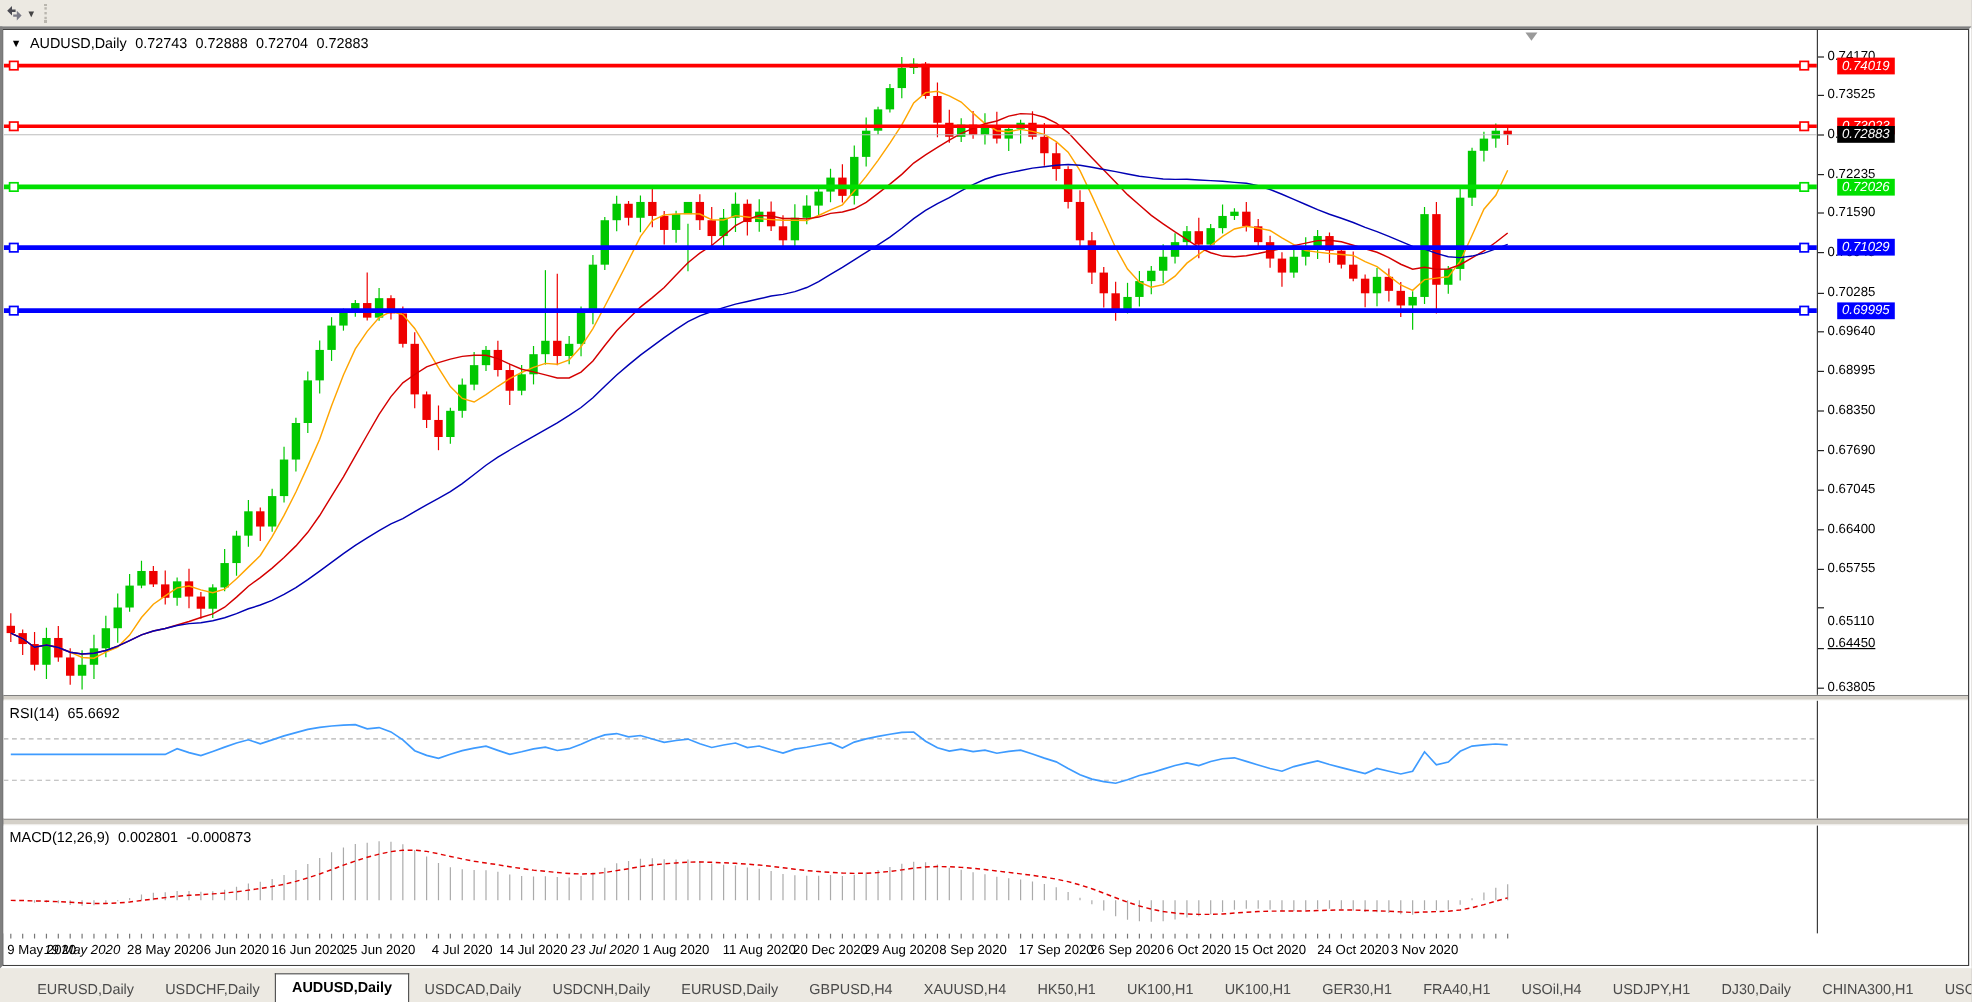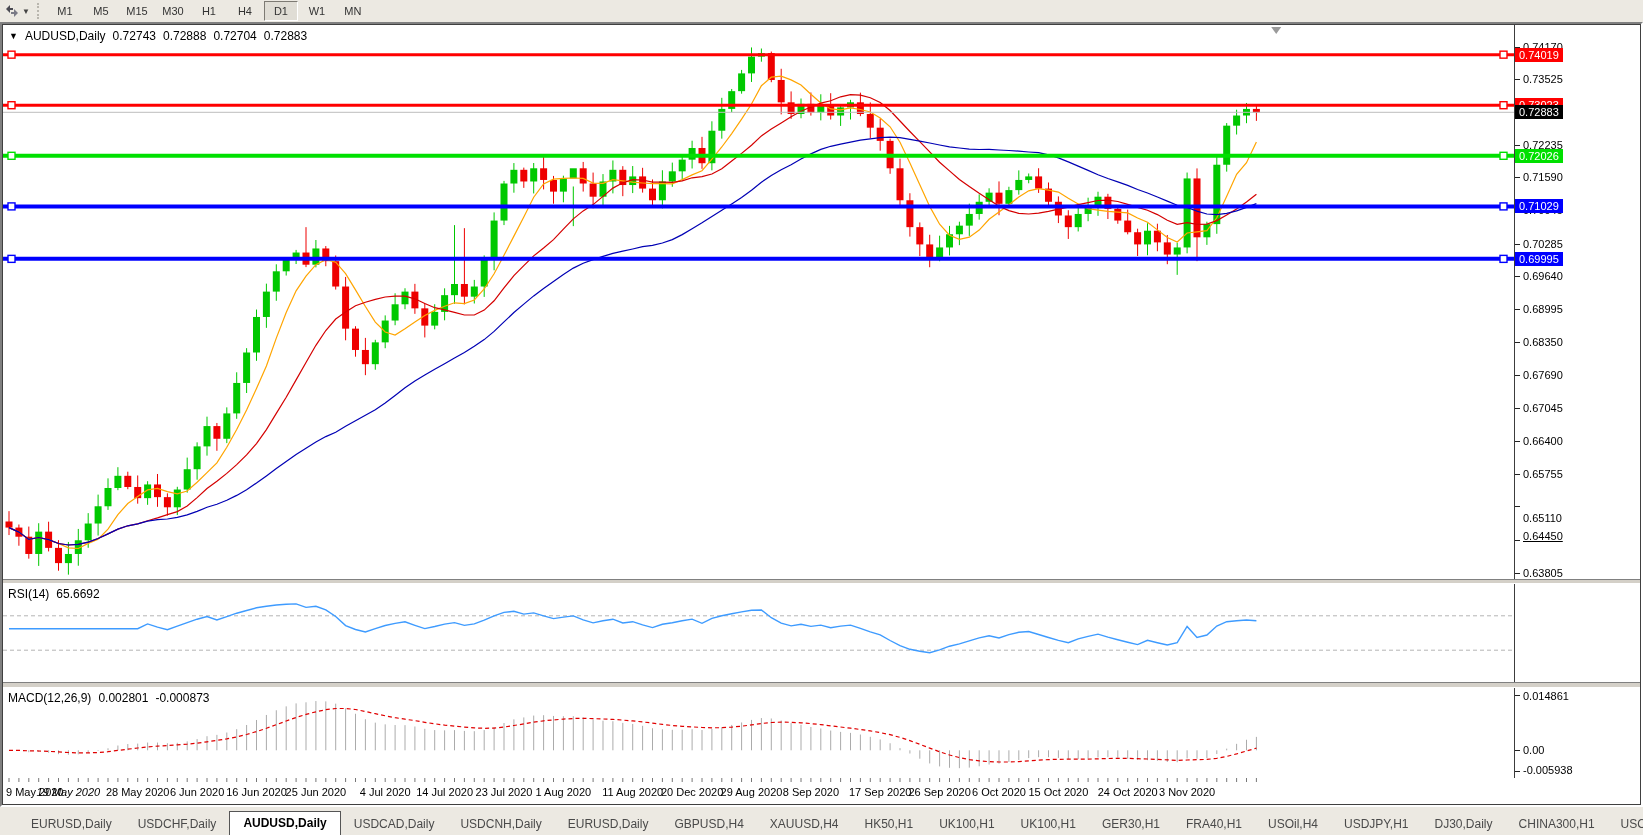--- a/index.html
+++ b/index.html
@@ -25,21 +25,21 @@
   .row-macd{height:90px;}
   .row-dates{height:31px;background:#fff;position:relative;}
   svg{display:block;}
 
   .ohlc{position:absolute;left:6px;top:4px;font-size:12px;color:#000;display:flex;gap:7px;align-items:center;white-space:nowrap;}
   .ohlc .tri{font-size:9px;color:#000;}
   .ind-label{position:absolute;left:5px;top:3px;font-size:12px;color:#000;display:flex;gap:7px;white-space:nowrap;}
 
   .ax-dash{position:absolute;left:0;width:5px;height:1px;background:#222;}
   .ax-lbl{position:absolute;left:8px;font-size:11px;color:#000;white-space:nowrap;}
-  .tag{position:absolute;left:0;height:14px;line-height:14px;padding:0 4px;font-size:11px;color:#fff;white-space:nowrap;z-index:5;}
+  .tag{position:absolute;left:16px;height:14px;line-height:14px;padding:0 4px;font-size:11px;color:#fff;white-space:nowrap;z-index:5;font-style:italic;}
 
   .date-lbl{position:absolute;top:8px;font-size:11px;color:#000;white-space:nowrap;}
   .date-ticks{position:absolute;left:0;top:0;}
 
   
   .tabbar{position:absolute;left:0;top:807px;width:1643px;height:28px;background:#ece9e2;display:flex;align-items:flex-end;padding-left:18px;box-sizing:border-box;}
   .tab{height:21px;line-height:21px;padding:0 13px;font-size:12px;color:#4a4a4a;white-space:nowrap;cursor:default;}
   .tab.active{background:#fff;color:#000;font-weight:bold;border:1px solid #555;border-bottom:none;height:23px;line-height:22px;}
   .tabsep{width:1px;height:13px;background:#a9a6a0;margin-bottom:4px;}
 </style>
@@ -50,31 +50,20 @@
 
   <div class="toolbar">
     <span class="tool-icon">
       <svg width="14" height="14" viewBox="0 0 14 14">
         <path d="M1 5 L5 1 L5 4 L8 4 L8 6 L5 6 L5 9 Z" fill="#4a4a52"></path>
         <path d="M13 9 L9 13 L9 10 L6 10 L6 8 L9 8 L9 5 Z" fill="#7a7a86"></path>
       </svg>
     </span>
     <span class="caret">▼</span>
     <span class="grip"></span>
-    <div id="tf-buttons" style="display:flex;align-items:center;">
-        <div class="tfbtn">M1</div>
-        <div class="tfbtn">M5</div>
-        <div class="tfbtn">M15</div>
-        <div class="tfbtn">M30</div>
-        <div class="tfbtn">H1</div>
-        <div class="tfbtn">H4</div>
-        <div class="tfbtn active">D1</div>
-        <div class="tfbtn">W1</div>
-        <div class="tfbtn">MN</div>
-      </div>
   </div>
 
   <div class="chart-window">
     <div class="win-inner">
 
       <div class="prow row-main">
         <div class="plot" id="main-plot">
           <svg id="svg-main" width="1512" height="554">
               <path d="M 1268.2 2 L 1278.2 2 L 1273.2 9 Z" fill="#9a9a9a"></path>
               <line x1="6" y1="486.1455287977535" x2="6" y2="510.06866731646966" stroke="#ee0000" stroke-width="1"></line>
@@ -553,28 +542,20 @@
               <line x1="1243.5" y1="62.3024183854993" x2="1243.5" y2="51.75660328812178" stroke="#ababab" stroke-width="1"></line>
               <line x1="1253.4" y1="62.3024183854993" x2="1253.4" y2="48.88914041816097" stroke="#ababab" stroke-width="1"></line>
               <polyline points="6,62.3 15.9,62.4 25.8,62.8 35.7,63.0 45.6,63.4 55.5,63.9 65.4,64.5 75.3,64.9 85.2,64.9 95.10000000000001,64.5 105,63.7 114.9,62.4 124.80000000000001,61.2 134.70000000000002,60.0 144.6,58.9 154.5,58.1 164.4,57.5 174.3,56.9 184.20000000000002,56.2 194.1,55.2 204,53.8 213.9,52.4 223.8,50.8 233.70000000000002,48.9 243.60000000000002,46.5 253.5,43.6 263.40000000000003,40.3 273.3,36.7 283.2,33.0 293.1,29.5 303,26.4 312.90000000000003,23.8 322.8,21.7 332.7,20.5 342.6,20.5 352.5,21.5 362.40000000000003,23.5 372.3,25.7 382.2,27.8 392.1,29.7 402,31.2 411.90000000000003,32.6 421.8,34.3 431.7,35.8 441.6,37.1 451.5,38.1 461.40000000000003,39.1 471.3,39.9 481.20000000000005,40.3 491.1,40.1 501,39.1 510.90000000000003,37.5 520.8000000000001,35.9 530.7,34.2 540.6,32.8 550.5,31.9 560.4,31.1 570.3000000000001,30.5 580.2,30.3 590.1,30.6 600,31.0 609.9,31.4 619.8000000000001,32.1 629.7,32.9 639.6,33.9 649.5,35.1 659.4,36.4 669.3000000000001,37.5 679.2,38.3 689.1,38.9 699,39.5 708.9,39.8 718.8000000000001,39.7 728.7,39.1 738.6,38.2 748.5,36.9 758.4,35.5 768.3000000000001,34.5 778.2,34.1 788.1,34.3 798,34.8 807.9,35.6 817.8000000000001,36.6 827.7,37.8 837.6,39.0 847.5,40.2 857.4,41.5 867.3000000000001,42.9 877.2,44.6 887.1,46.7 897,49.4 906.9,52.6 916.8000000000001,56.3 926.7,60.1 936.6,63.8 946.5,67.0 956.4000000000001,69.6 966.3000000000001,71.6 976.2,72.9 986.1,73.7 996,74.0 1005.9000000000001,74.0 1015.8000000000001,73.6 1025.7,72.9 1035.6000000000001,72.2 1045.5,71.6 1055.4,71.3 1065.3,71.2 1075.2,71.2 1085.1000000000001,71.1 1095,70.8 1104.9,70.5 1114.8,70.3 1124.7,70.4 1134.6000000000001,70.7 1144.5,71.0 1154.4,71.4 1164.3,71.9 1174.2,72.4 1184.1000000000001,72.0 1194,71.7 1203.9,71.4 1213.8,70.3 1223.7,68.4 1233.6000000000001,65.9 1243.5,63.0 1253.4,60.2" fill="none" stroke="#e00000" stroke-width="1.2" stroke-dasharray="4,3"></polyline>
             </svg>
           <div class="ind-label">
             <span>MACD(12,26,9)</span>
             <span>0.002801</span>
             <span>-0.000873</span>
           </div>
         </div>
-        <div class="axis-cell" id="axis-macd">
-            <div class="ax-dash" style="top: 7.5px;"></div>
-            <div class="ax-lbl" style="top: 2px;">0.014861</div>
-            <div class="ax-dash" style="top: 61.8024px;"></div>
-            <div class="ax-lbl" style="top: 56.3024px;">0.00</div>
-            <div class="ax-dash" style="top: 83.5px;"></div>
-            <div class="ax-lbl" style="top: 76px;">-0.005938</div>
-          </div>
       </div>
 
       <div class="row-dates" id="date-row">
         <svg class="date-ticks" id="svg-dates" width="1512" height="6">
             <line x1="6" y1="0" x2="6" y2="4" stroke="#777" stroke-width="1"></line>
             <line x1="15.9" y1="0" x2="15.9" y2="4" stroke="#777" stroke-width="1"></line>
             <line x1="25.8" y1="0" x2="25.8" y2="4" stroke="#777" stroke-width="1"></line>
             <line x1="35.7" y1="0" x2="35.7" y2="4" stroke="#777" stroke-width="1"></line>
             <line x1="45.6" y1="0" x2="45.6" y2="4" stroke="#777" stroke-width="1"></line>
             <line x1="55.5" y1="0" x2="55.5" y2="4" stroke="#777" stroke-width="1"></line>
@@ -701,21 +682,21 @@
             <line x1="1253.4" y1="0" x2="1253.4" y2="4" stroke="#777" stroke-width="1"></line>
           </svg>
       <div class="date-lbl" style="left: 3px;">9 May 2020</div>
           <div class="date-lbl" style="left: 65.4px; transform: translateX(-50%); font-style: italic;">19 May 2020</div>
           <div class="date-lbl" style="left: 134.7px; transform: translateX(-50%);">28 May 2020</div>
           <div class="date-lbl" style="left: 194.1px; transform: translateX(-50%);">6 Jun 2020</div>
           <div class="date-lbl" style="left: 253.5px; transform: translateX(-50%);">16 Jun 2020</div>
           <div class="date-lbl" style="left: 312.9px; transform: translateX(-50%);">25 Jun 2020</div>
           <div class="date-lbl" style="left: 382.2px; transform: translateX(-50%);">4 Jul 2020</div>
           <div class="date-lbl" style="left: 441.6px; transform: translateX(-50%);">14 Jul 2020</div>
-          <div class="date-lbl" style="left: 501px; transform: translateX(-50%);">23 Jul 2020</div>
+          <div class="date-lbl" style="left: 501px; transform: translateX(-50%); font-style: italic;">23 Jul 2020</div>
           <div class="date-lbl" style="left: 560.4px; transform: translateX(-50%);">1 Aug 2020</div>
           <div class="date-lbl" style="left: 629.7px; transform: translateX(-50%);">11 Aug 2020</div>
           <div class="date-lbl" style="left: 689.1px; transform: translateX(-50%);">20 Dec 2020</div>
           <div class="date-lbl" style="left: 748.5px; transform: translateX(-50%);">29 Aug 2020</div>
           <div class="date-lbl" style="left: 807.9px; transform: translateX(-50%);">8 Sep 2020</div>
           <div class="date-lbl" style="left: 877.2px; transform: translateX(-50%);">17 Sep 2020</div>
           <div class="date-lbl" style="left: 936.6px; transform: translateX(-50%);">26 Sep 2020</div>
           <div class="date-lbl" style="left: 996px; transform: translateX(-50%);">6 Oct 2020</div>
           <div class="date-lbl" style="left: 1055.4px; transform: translateX(-50%);">15 Oct 2020</div>
           <div class="date-lbl" style="left: 1124.7px; transform: translateX(-50%);">24 Oct 2020</div>

